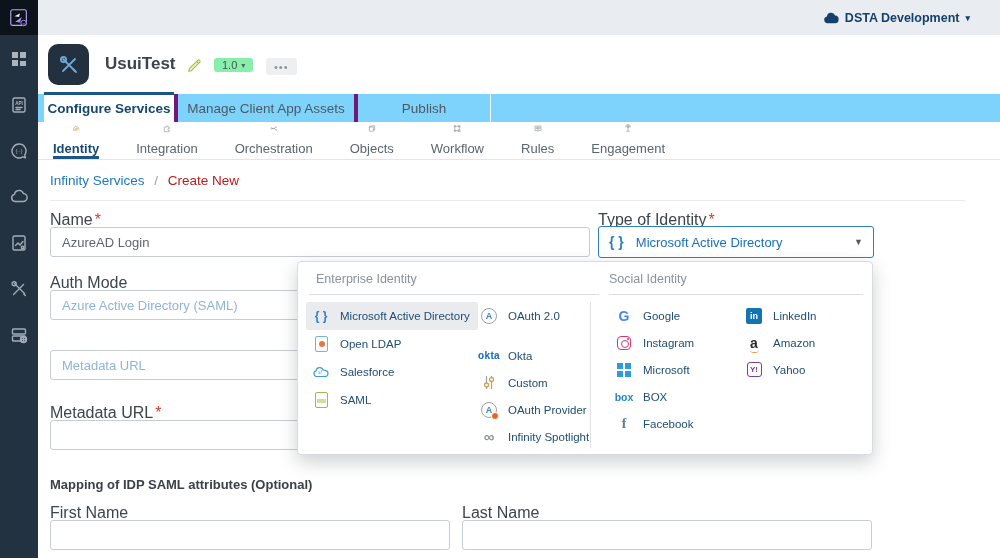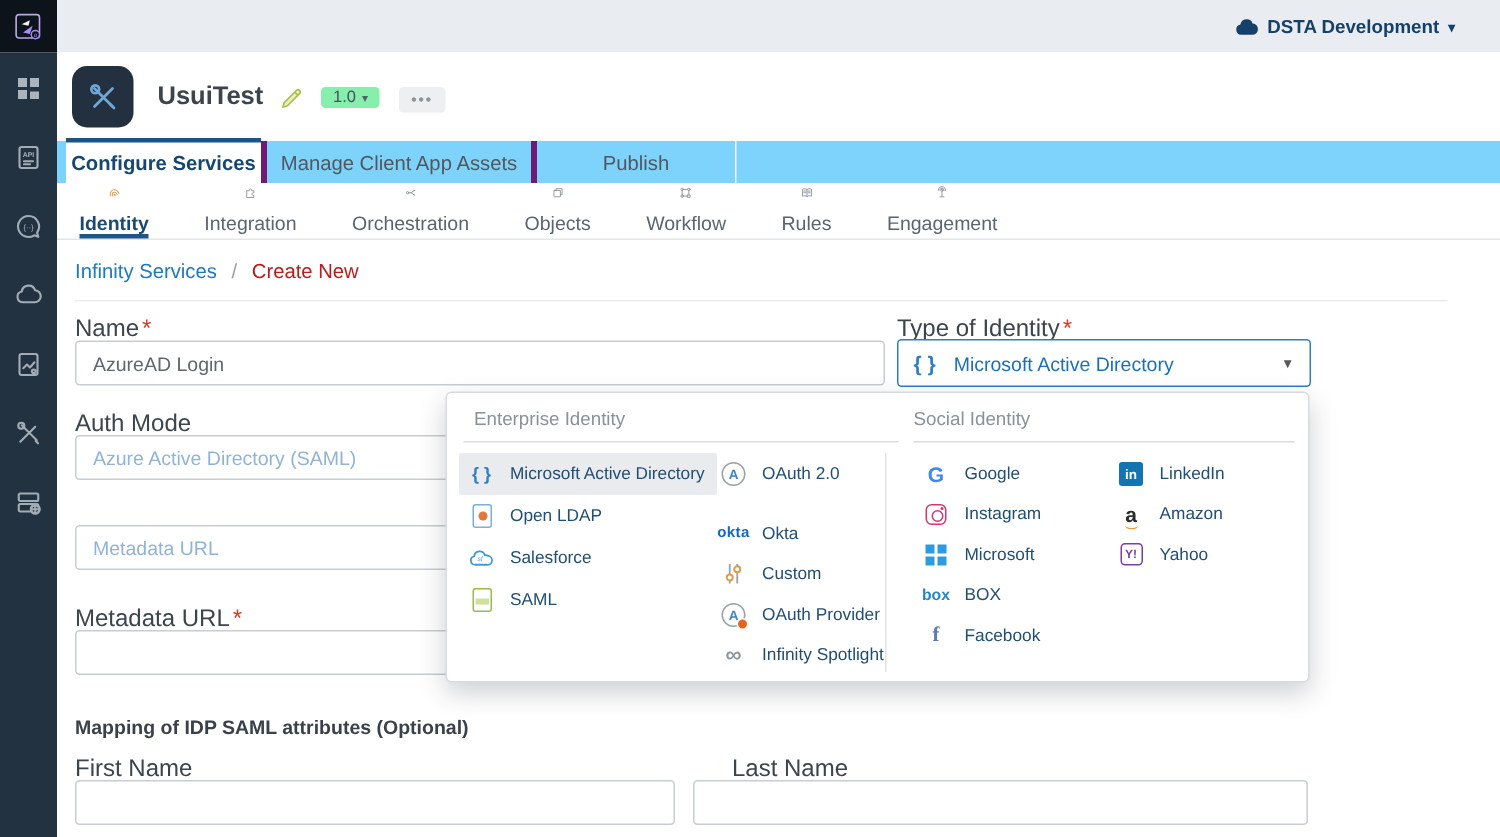--- a/index.html
+++ b/index.html
@@ -294,21 +294,21 @@
     <div class="fld-label" style="left:12px; top:244px;">
       <span>Metadata URL</span><span class="req">*</span>
     </div>
     <input class="txt-input" style="left: 12px; top: 260px; width: 540px;" value="">
 
     <div class="mapping-head">Mapping of IDP SAML attributes (Optional)</div>
     <div class="fld-label" style="left:12px; top:344px;">
       <span>First Name</span>
     </div>
     <input class="txt-input" style="left: 12px; top: 360px; width: 400px;" value="">
-    <div class="fld-label" style="left:424px; top:344px;margin-left:26px;">
+    <div class="fld-label" style="left:424px; top:344px;">
       <span>Last Name</span>
     </div>
     <input class="txt-input" style="left: 424px; top: 360px; width: 410px;" value="">
 
     <div class="panel">
       <div class="sec-head ent">Enterprise Identity</div>
       <div class="sec-head soc">Social Identity</div>
       <div class="sec-line ent"></div>
       <div class="sec-line soc"></div>
       <div class="v-line"></div>

